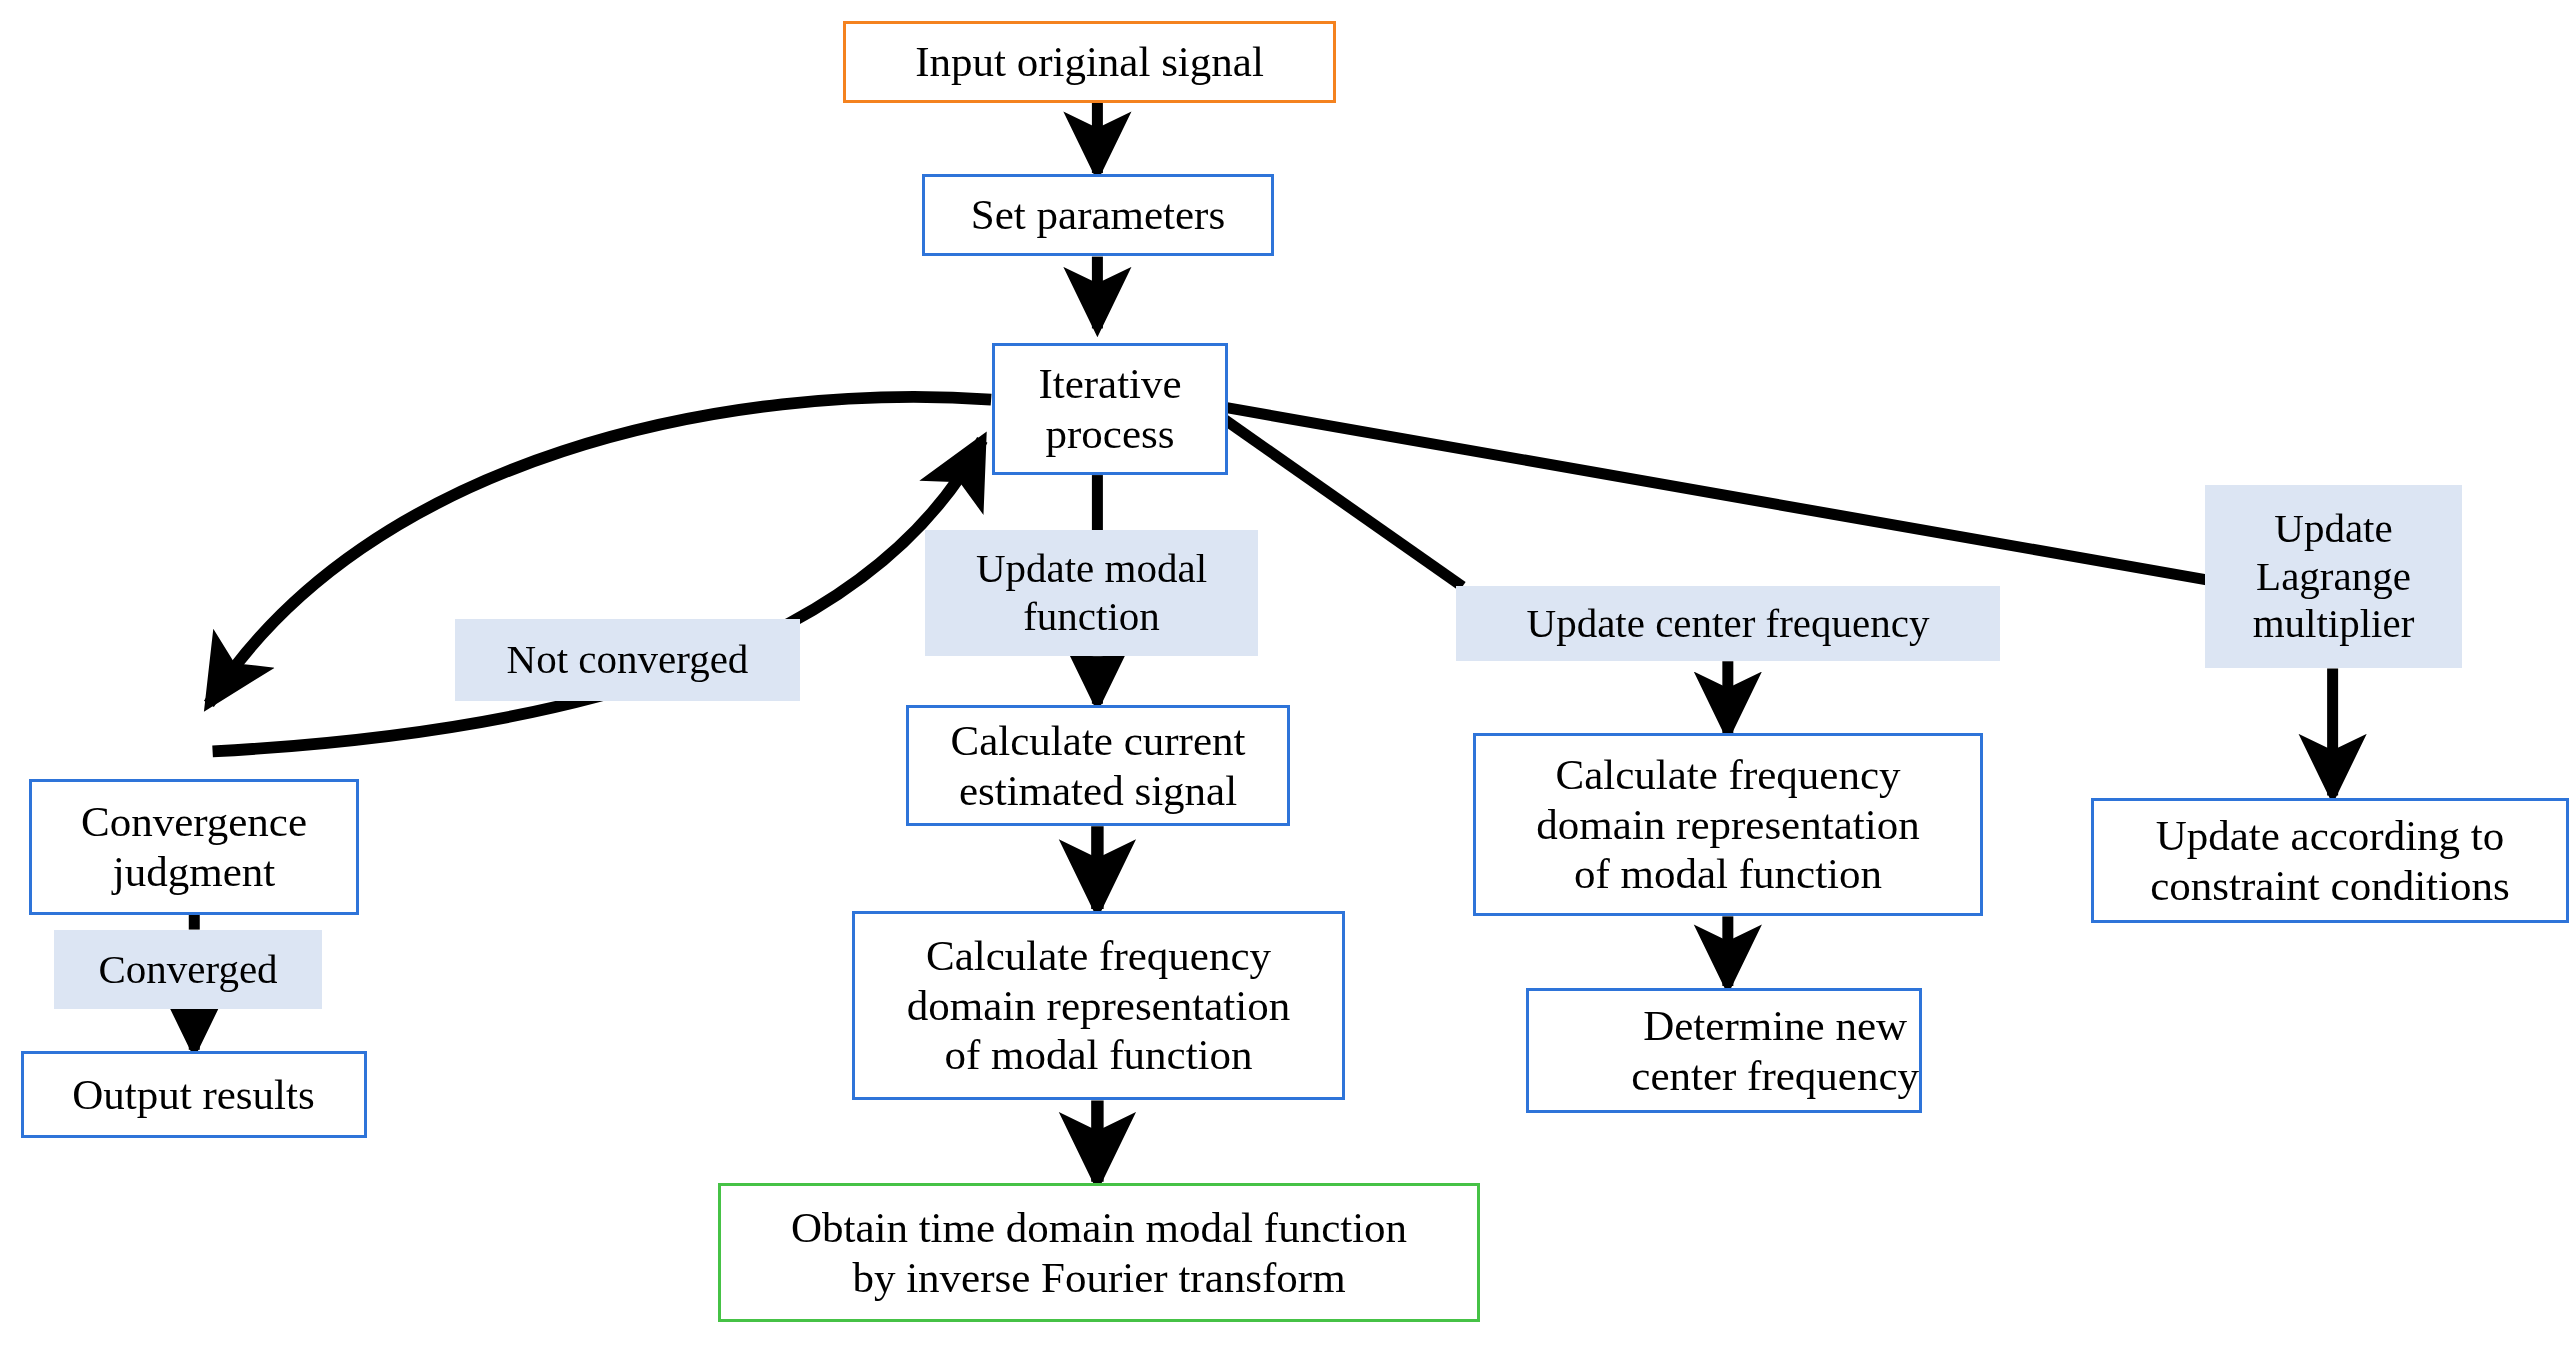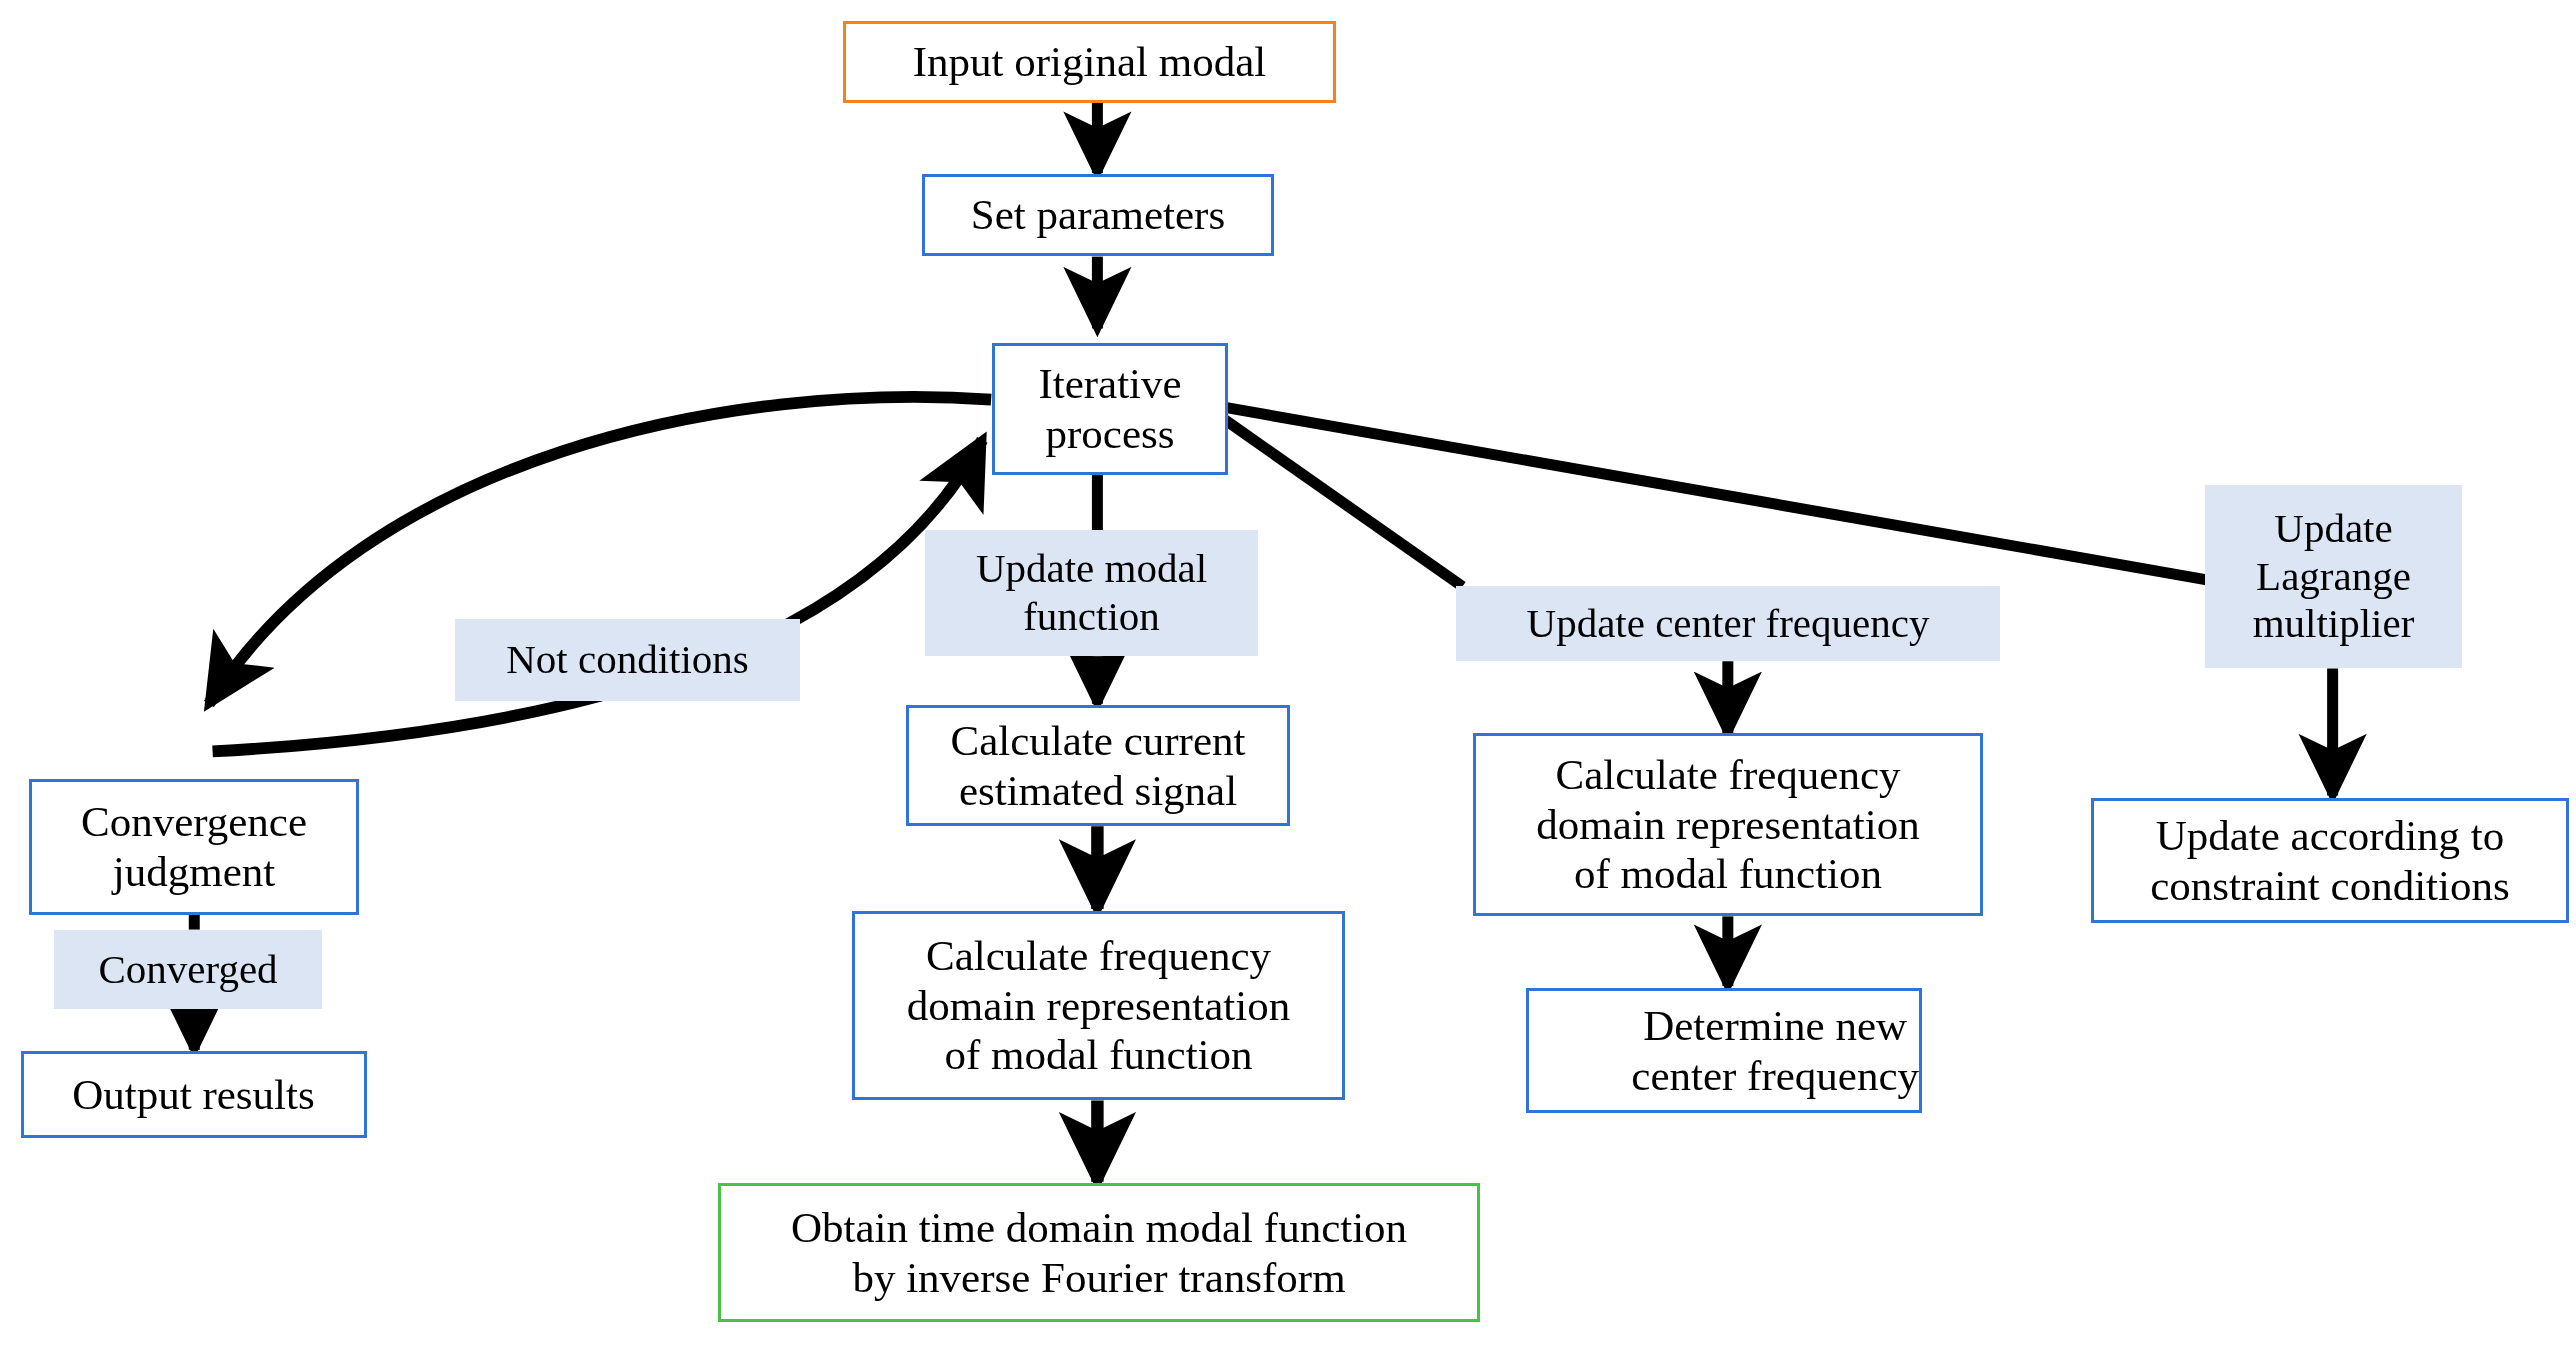--- a/index.html
+++ b/index.html
@@ -120,21 +120,21 @@
       <path d="M290,1025 C750,1000 1180,900 1340,600" fill="none" stroke="#000000" stroke-width="16" marker-end="url(#ah)"></path>
     </g>
 
     <g>
       <line x1="265" y1="1248" x2="265" y2="1268" stroke="#000000" stroke-width="15"></line>
       <line x1="265" y1="1372" x2="265" y2="1432" stroke="#000000" stroke-width="15" marker-end="url(#ah)"></line>
     </g>
   </svg>
 
   <div class="node box-orange fs-58" style="left:843px; top:20.5px; width:493px; height:82px;">
-    <span>Input original modal</span>
+    <span>Input original signal</span>
   </div>
 
   <div class="node box-blue fs-58" style="left:922px; top:174px; width:352px; height:82px;">
     <span>Set parameters</span>
   </div>
 
   <div class="node box-blue fs-58" style="left:992px; top:343px; width:236px; height:132px;">
     <span>Iterative
 process</span>
   </div>
@@ -174,21 +174,21 @@
     <span>Determine new
 center frequency</span>
   </div>
 
   <div class="node box-blue fs-58" style="left:2091px; top:798px; width:478px; height:125px;">
     <span>Update according to
 constraint conditions</span>
   </div>
 
   <div class="label fs-56" style="left:455px; top:619px; width:345px; height:82px;">
-    <span>Not conditions</span>
+    <span>Not converged</span>
   </div>
 
   <div class="label fs-56" style="left:54px; top:930px; width:268px; height:79px;">
     <span>Converged</span>
   </div>
 
   <div class="label fs-56" style="left:925px; top:530px; width:333px; height:126px;">
     <span>Update modal
 function</span>
   </div>

